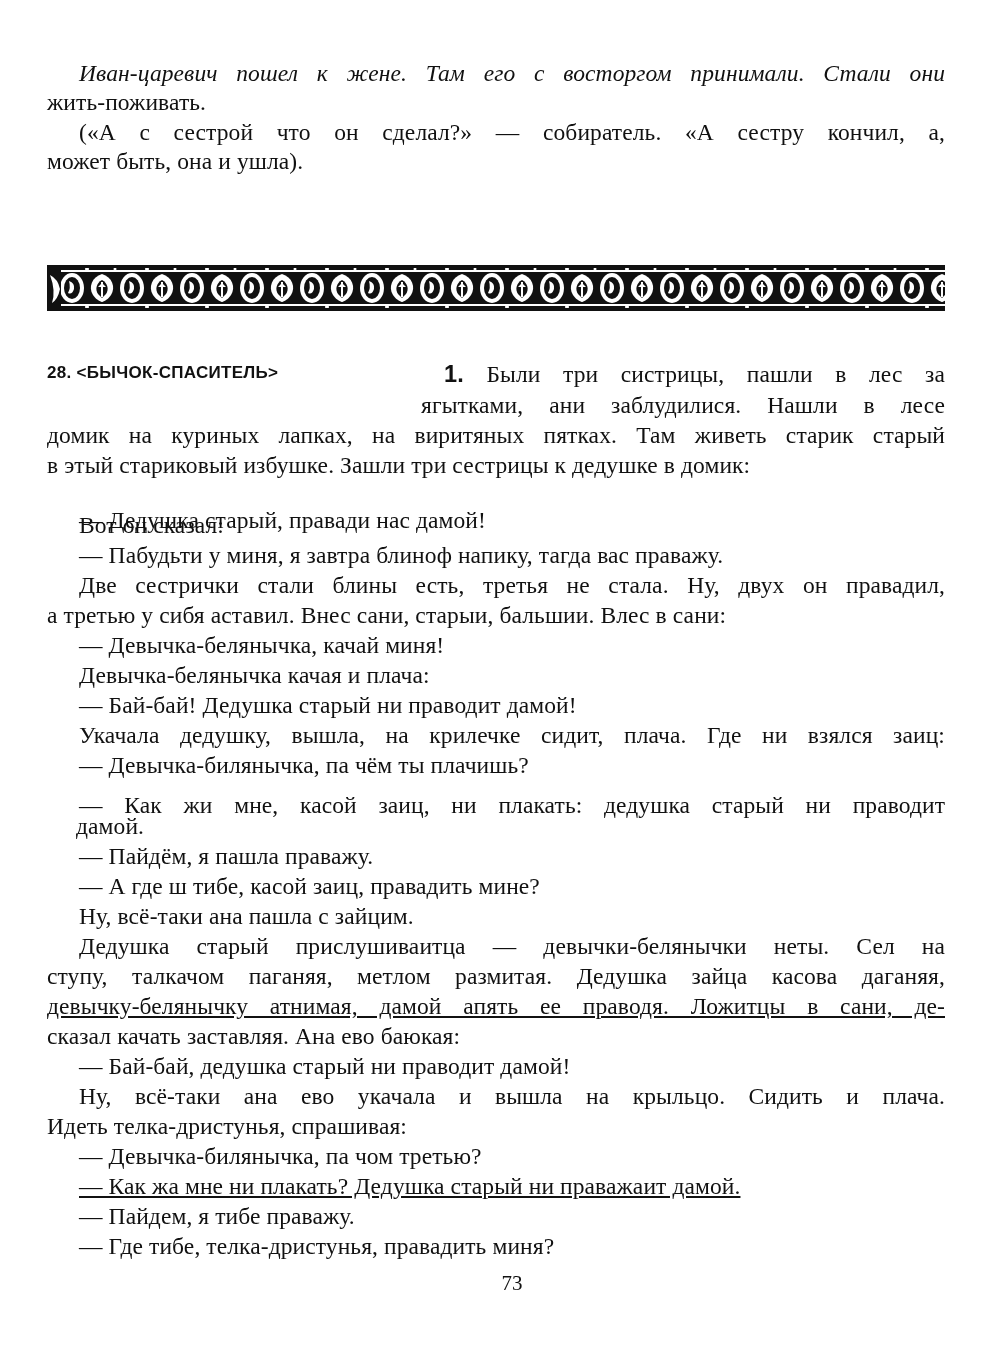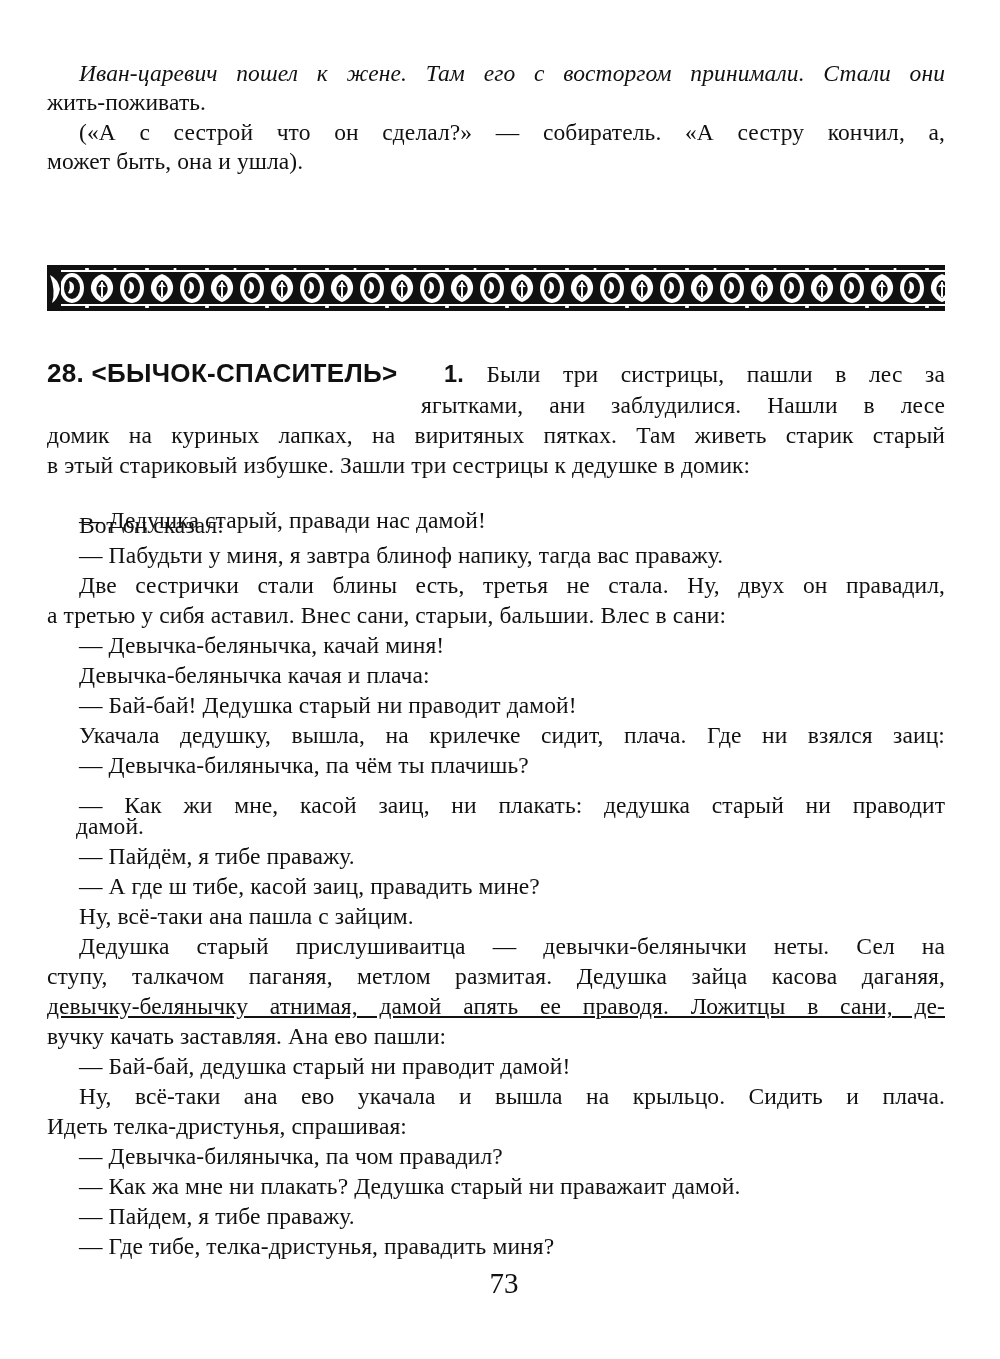--- a/index.html
+++ b/index.html
@@ -17,26 +17,26 @@
     .just { text-align: justify; text-align-last: justify; }
     .ind { padding-left: 32px; box-sizing: border-box; }
     .ornament {
       position: absolute; left: 47px; top: 265px; width: 898px; height: 46px;
       background: #111; box-sizing: border-box; overflow: hidden;
     }
     .ornament svg { display: block; }
     .heading {
       position: absolute; left: 0; top: 358px; font-weight: bold;
       font-family: "Liberation Sans", "DejaVu Sans", sans-serif;
-      font-size: 26px; line-height: 30px; letter-spacing: 0.3px;
+      font-size: 17px; line-height: 30px; letter-spacing: 0.3px;
     }
     .headnum { font-weight: bold; font-family: "Liberation Sans", sans-serif; }
     .pagenum {
-      position: absolute; left: 8px; width: 898px; top: 1268px; text-align: center;
-      font-size: 29px; line-height: 30px;
+      position: absolute; left: 16px; width: 898px; top: 1268px; text-align: center;
+      font-size: 21px; line-height: 30px;
     }
   </style>
 </head>
 <body>
 
 <div class="page">
 
   <div class="line just ind" style="top:58px;font-style:italic;">Иван-царевич пошел к жене. Там его с восторгом принимали. Стали они</div>
   <div class="line" style="top:87px;">жить-поживать.</div>
   <div class="line just ind" style="top:117px;">(«А с сестрой что он сделал?» — собиратель. «А сестру кончил, а,</div>
@@ -95,29 +95,29 @@
   <div class="line ind" style="top:540px;">— Пабудьти у миня, я завтра блиноф напику, тагда вас праважу.</div>
   <div class="line just ind" style="top:570px;">Две сестрички стали блины есть, третья не стала. Ну, двух он правадил,</div>
   <div class="line" style="top:600px;">а третью у сибя аставил. Внес сани, старыи, бальшии. Влес в сани:</div>
   <div class="line ind" style="top:630px;">— Девычка-белянычка, качай миня!</div>
   <div class="line ind" style="top:660px;">Девычка-белянычка качая и плача:</div>
   <div class="line ind" style="top:690px;">— Бай-бай! Дедушка старый ни праводит дамой!</div>
   <div class="line just ind" style="top:720px;">Укачала дедушку, вышла, на крилечке сидит, плача. Где ни взялся заиц:</div>
   <div class="line ind" style="top:750px;">— Девычка-билянычка, па чём ты плачишь?</div>
   <div class="line just ind" style="top:781px;margin-top:9px;">— Как жи мне, касой заиц, ни плакать: дедушка старый ни праводит</div>
   <div class="line" style="top:811px;margin-left:29px;">дамой.</div>
-  <div class="line ind" style="top:841px;">— Пайдём, я тибе праважу.</div>
+  <div class="line ind" style="top:841px;">— Пайдём, я пашла праважу.</div>
   <div class="line ind" style="top:871px;">— А где ш тибе, касой заиц, правадить мине?</div>
   <div class="line ind" style="top:901px;">Ну, всё-таки ана пашла с зайцим.</div>
   <div class="line just ind" style="top:931px;">Дедушка старый прислушиваитца — девычки-белянычки неты. Сел на</div>
   <div class="line just" style="top:961px;">ступу, талкачом паганяя, метлом размитая. Дедушка зайца касова даганяя,</div>
   <div class="line just" style="top:991px;text-decoration:underline;">девычку-белянычку атнимая, дамой апять ее праводя. Ложитцы в сани, де-</div>
-  <div class="line" style="top:1021px;">вучку качать заставляя. Ана ево пашли:</div>
+  <div class="line" style="top:1021px;">сказал качать заставляя. Ана ево баюкая:</div>
   <div class="line ind" style="top:1051px;">— Бай-бай, дедушка старый ни праводит дамой!</div>
   <div class="line just ind" style="top:1081px;">Ну, всё-таки ана ево укачала и вышла на крыльцо. Сидить и плача.</div>
   <div class="line" style="top:1111px;">Идеть телка-дристунья, спрашивая:</div>
-  <div class="line ind" style="top:1141px;">— Девычка-билянычка, па чом правадил?</div>
-  <div class="line ind" style="top:1171px;">— Как жа мне ни плакать? Дедушка старый ни праважаит дамой.</div>
+  <div class="line ind" style="top:1141px;">— Девычка-билянычка, па чом третью?</div>
+  <div class="line ind" style="top:1171px;text-decoration:underline;">— Как жа мне ни плакать? Дедушка старый ни праважаит дамой.</div>
   <div class="line ind" style="top:1201px;">— Пайдем, я тибе праважу.</div>
   <div class="line ind" style="top:1231px;">— Где тибе, телка-дристунья, правадить миня?</div>
 
   <div class="pagenum">73</div>
 </div>
 
 </body></html>

